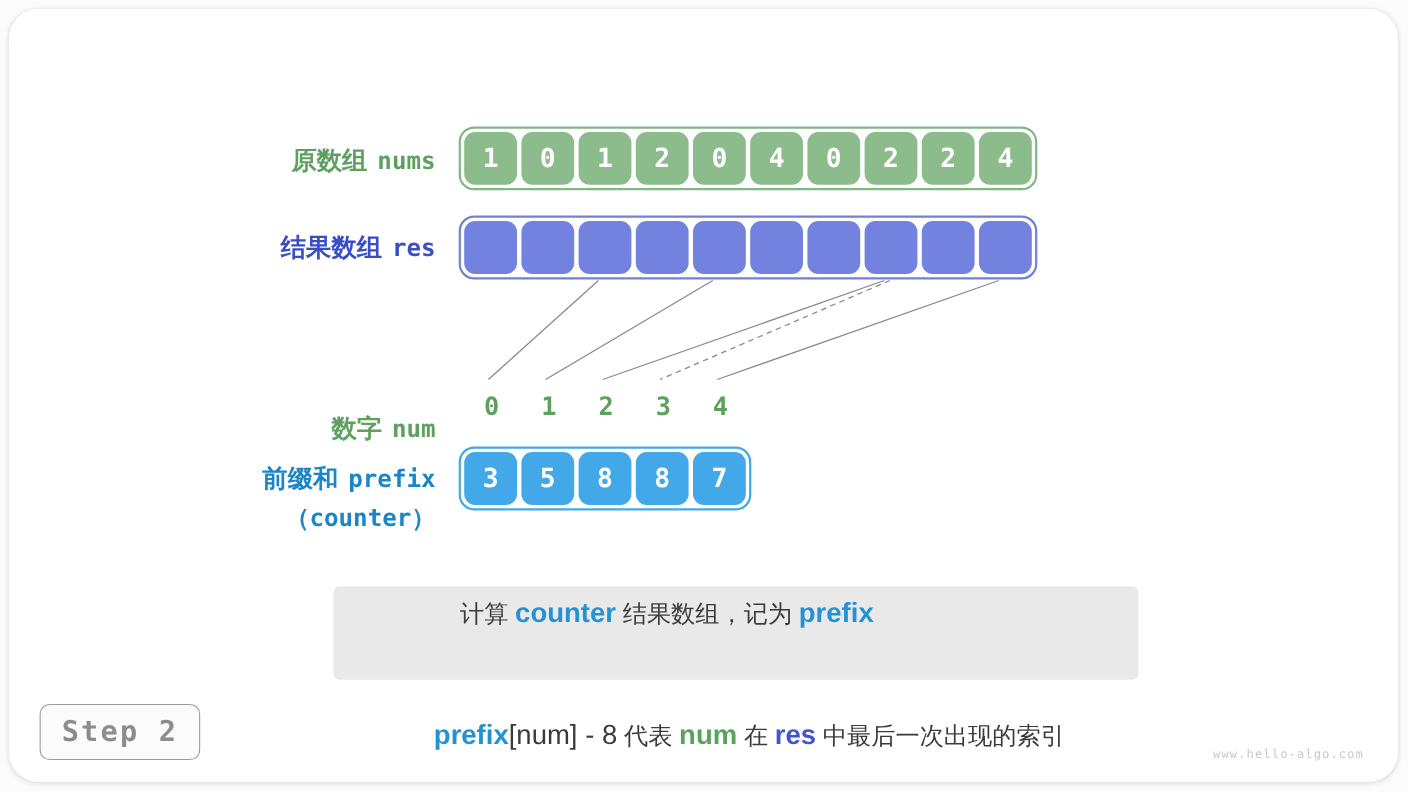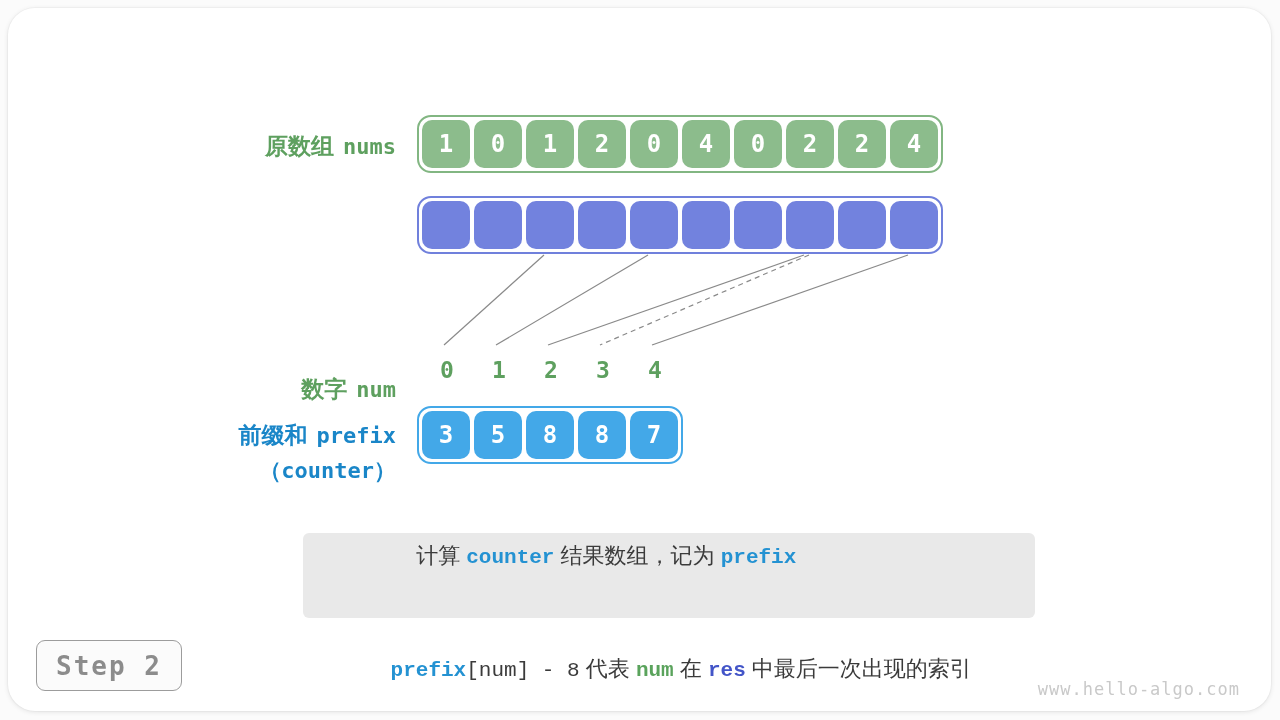--- a/index.html
+++ b/index.html
@@ -32,30 +32,30 @@
   .num-val{width:52px;text-align:center;font-family:"DejaVu Sans Mono","Liberation Mono",monospace;
            font-weight:700;font-size:23px;line-height:26px;color:var(--green-text);}
   
   #connectors{position:absolute;left:0;top:0;pointer-events:none;}
   
   .note{position:absolute;left:303px;top:533px;width:732px;height:85px;background:var(--note-bg);
         border-radius:6px;color:var(--note-text);font-size:22px;display:flex;flex-direction:column;
         justify-content:center;}
   .note-line{text-align:center;line-height:37px;white-space:pre;}
   .note-line.line1{position:relative;left:-75px;}
-  .code{font-family:Liberation Mono, monospace;font-size:21px;}
+  .code{font-family:Liberation Sans, sans-serif;font-size:25px;}
   .code.blue{color:var(--note-blue);font-weight:700;}
   .code.green{color:var(--note-green);font-weight:700;}
   .code.indigo{color:var(--note-indigo);font-weight:700;}
   
   .step-badge{position:absolute;left:36px;top:640px;width:146px;height:51px;box-sizing:border-box;
               border:1.5px solid var(--step-border);border-radius:9px;background:#fbfbfb;
               display:flex;align-items:center;justify-content:center;}
   .step-badge .mono{font-weight:700;font-size:26px;color:var(--step-text);letter-spacing:2px;}
-  .watermark{position:absolute;right:40px;top:679px;font-size:17px;letter-spacing:1px;
+  .watermark{position:absolute;right:40px;top:679px;font-size:11px;letter-spacing:1px;
              color:var(--watermark-color);}
 </style>
 </head>
 <body>
 
 <div class="stage">
 
   <div class="canvas"></div>
 
   <svg id="connectors" width="1280" height="720">
@@ -74,20 +74,21 @@
       <div class="cell">1</div>
       <div class="cell">2</div>
       <div class="cell">0</div>
       <div class="cell">4</div>
       <div class="cell">0</div>
       <div class="cell">2</div>
       <div class="cell">2</div>
       <div class="cell">4</div>
     </div>
 
+  <div class="row-label indigo-text" style="top:211px"><span>结果数组</span><span class="mono">res</span></div>
   <div class="array indigo" style="left:417px;top:196px">
 
   <div class="cell"></div>
       <div class="cell"></div>
       <div class="cell"></div>
       <div class="cell"></div>
       <div class="cell"></div>
       <div class="cell"></div>
       <div class="cell"></div>
       <div class="cell"></div>

